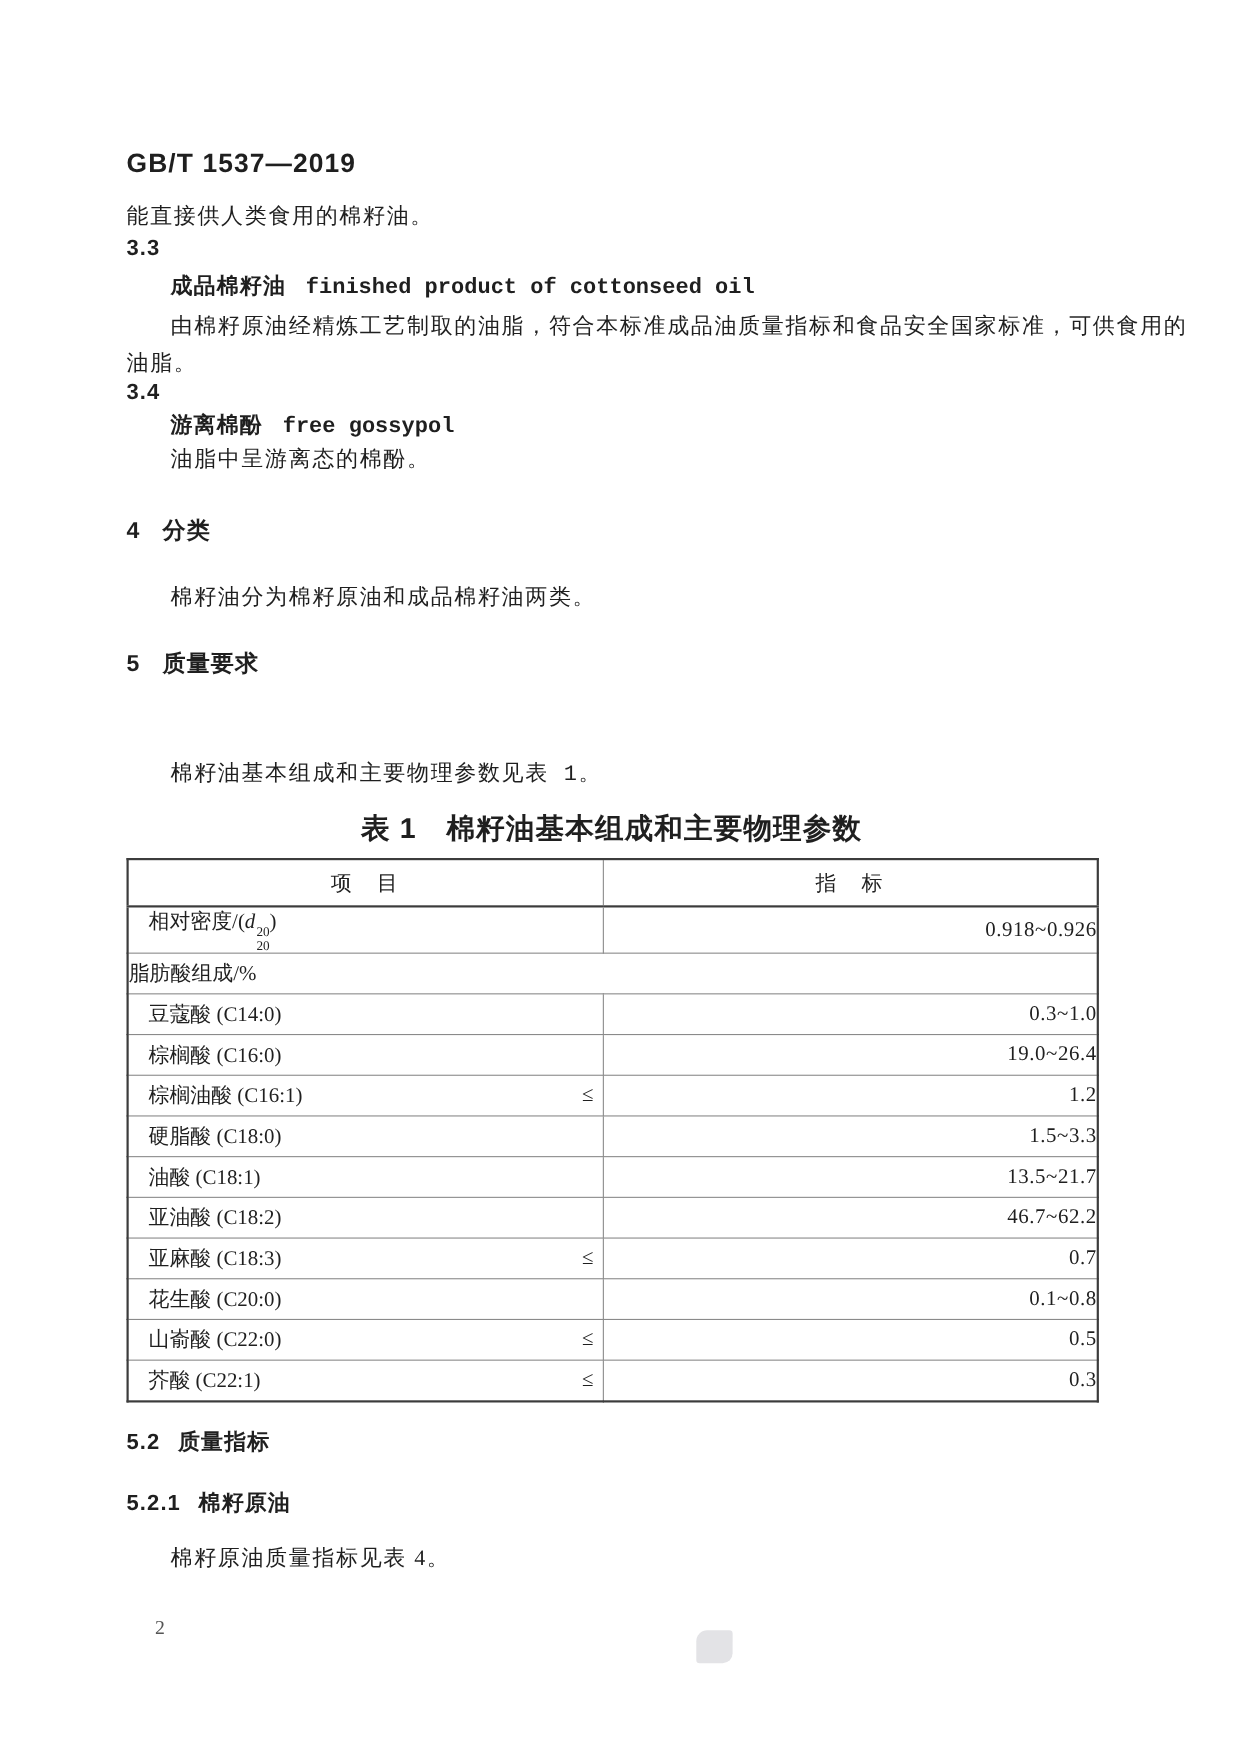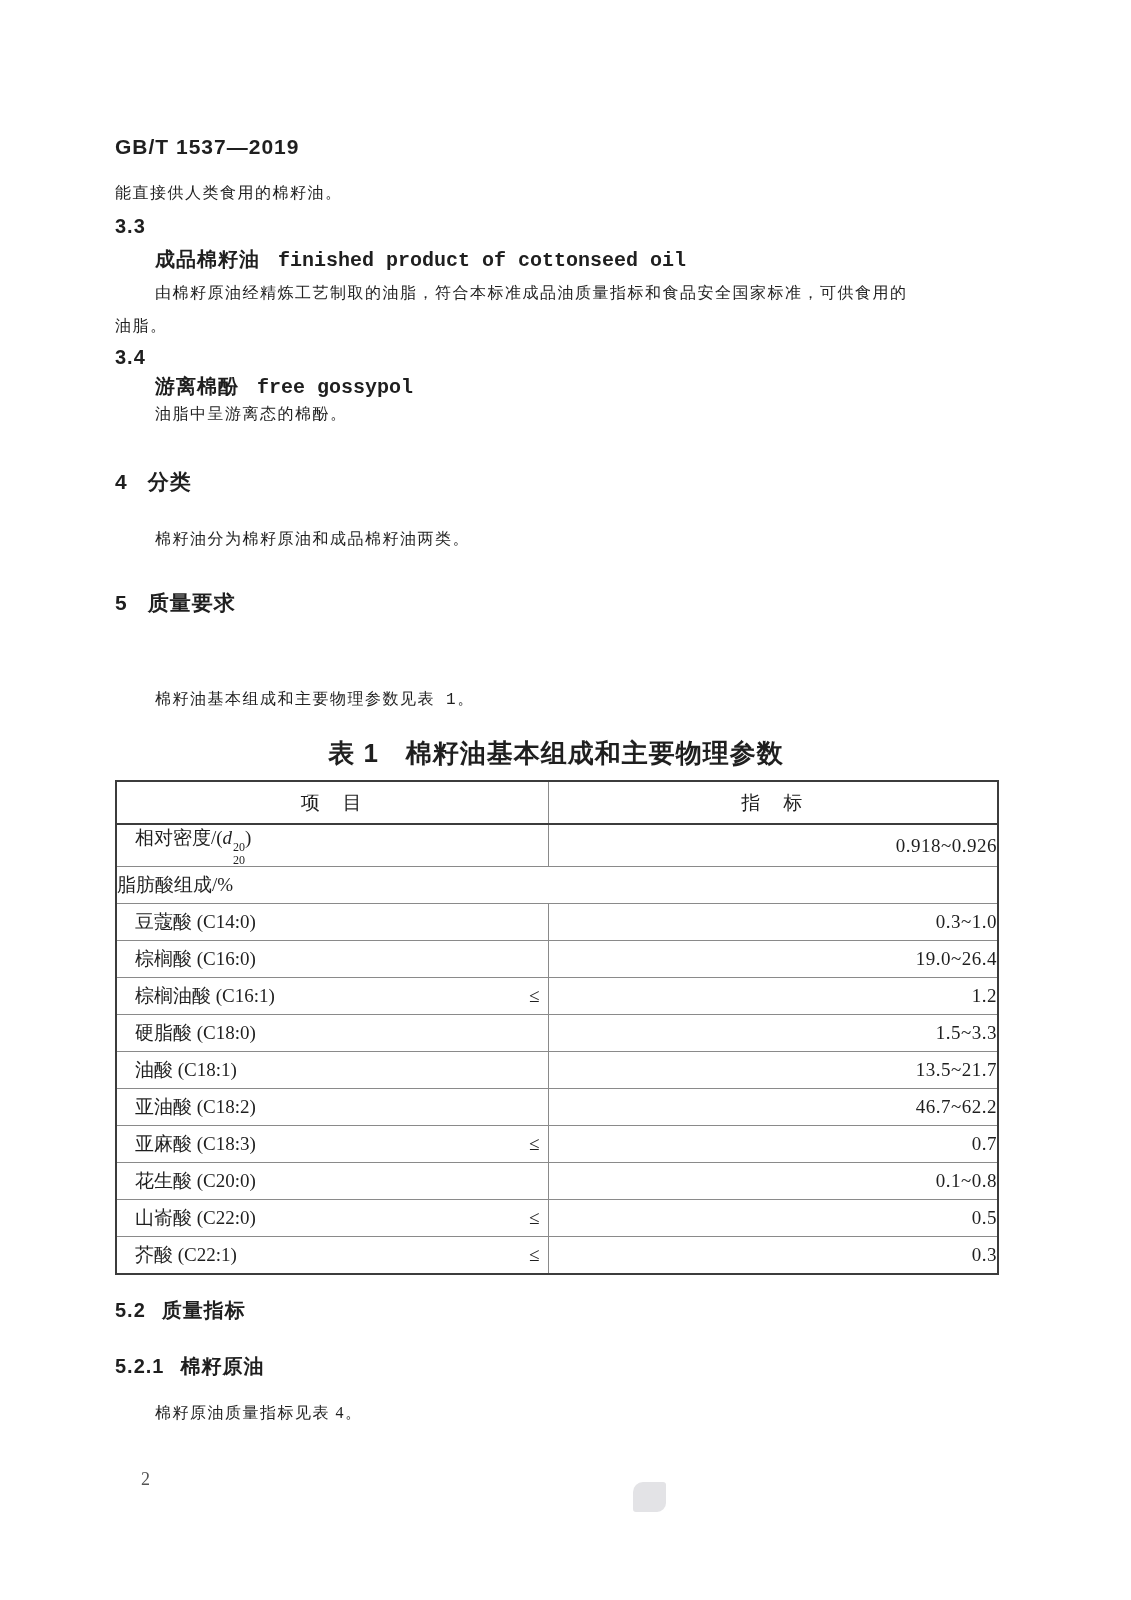--- a/index.html
+++ b/index.html
@@ -8,22 +8,22 @@
     width:1131px;height:1600px;
     background:#ffffff;
     font-family:"Liberation Serif","DejaVu Serif",serif;
     color:#1f1f1f;
     overflow:hidden;
     margin:0 auto;
   }
   .abs{position:absolute;white-space:nowrap;}
   .serif{font-family:"Liberation Serif","DejaVu Serif",serif;}
   .hei{font-family:"Liberation Sans","DejaVu Sans",sans-serif;font-weight:bold;}
-  .code{font-size:21px;letter-spacing:1px;}
-  .body-text{font-size:16px;letter-spacing:1.5px;}
+  .code{font-size:24px;letter-spacing:1px;}
+  .body-text{font-size:20px;letter-spacing:1.5px;}
   .heading1{font-size:21px;letter-spacing:1px;}
   .heading2{font-size:20px;letter-spacing:1px;}
   .num-gap{margin-right:20px;}
   .num-gap-sm{margin-right:16px;}
   .term-zh{font-size:20px;letter-spacing:1px;}
   .term-en{font-family:Liberation Mono, monospace;font-weight:bold;font-size:20px;margin-left:18px;letter-spacing:0px;}
   .caption{width:882px;text-align:center;font-size:26px;letter-spacing:1px;}
 
   table.tbl1{
     border-collapse:collapse;

